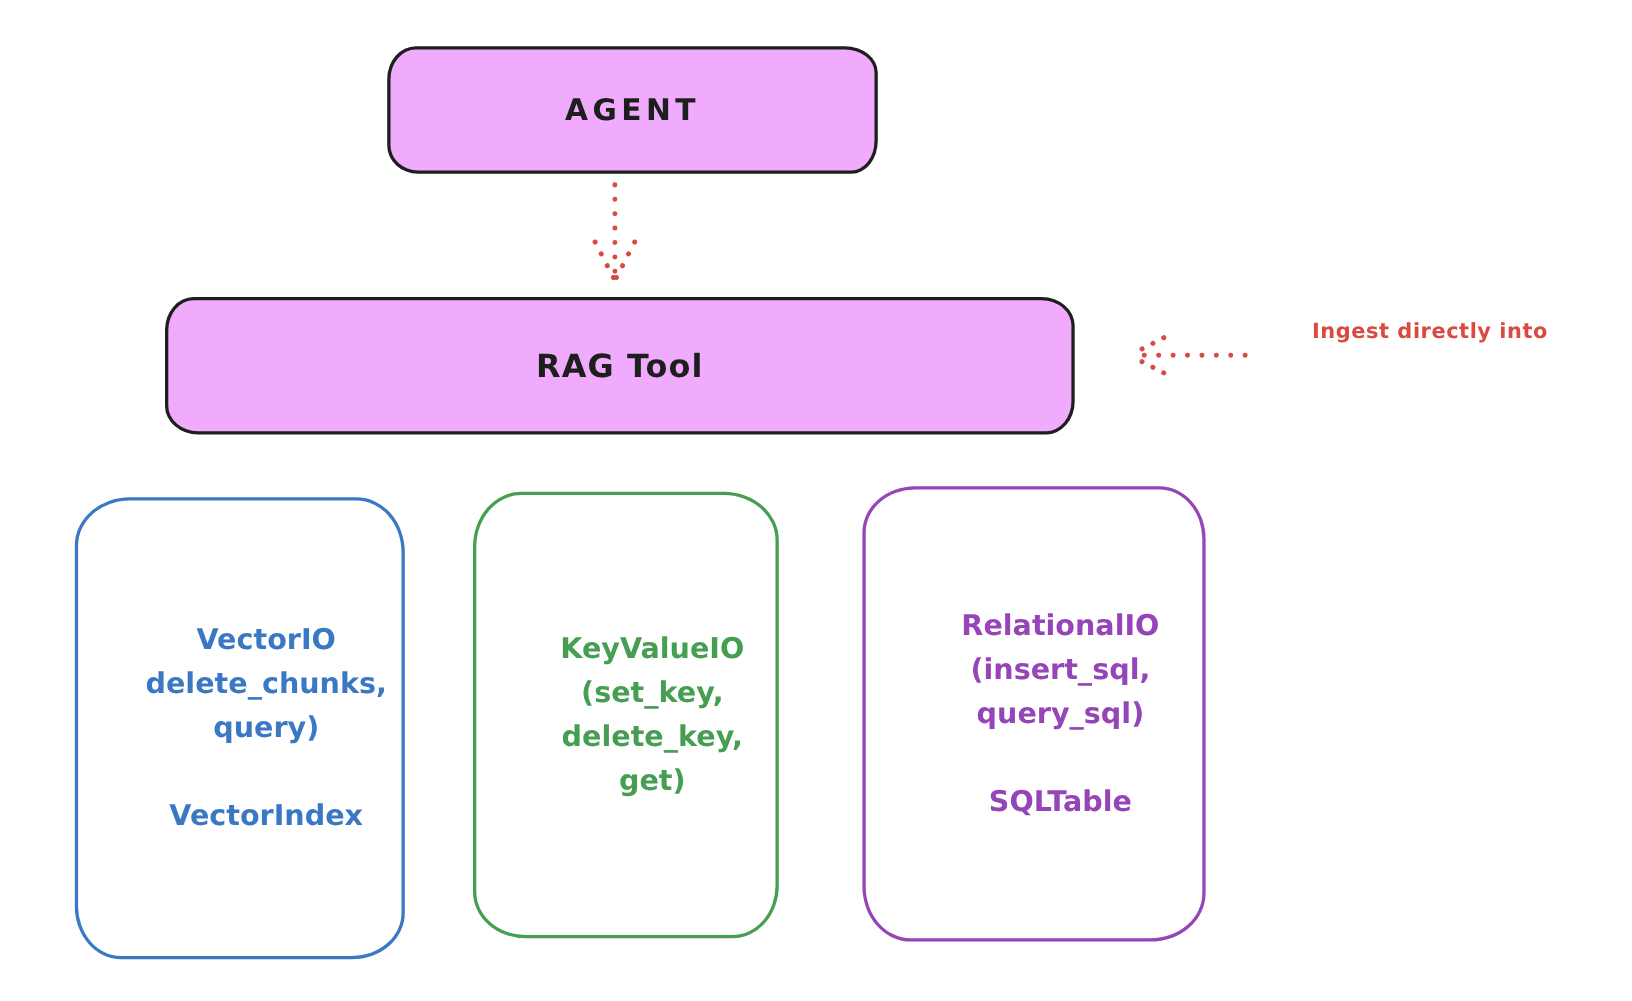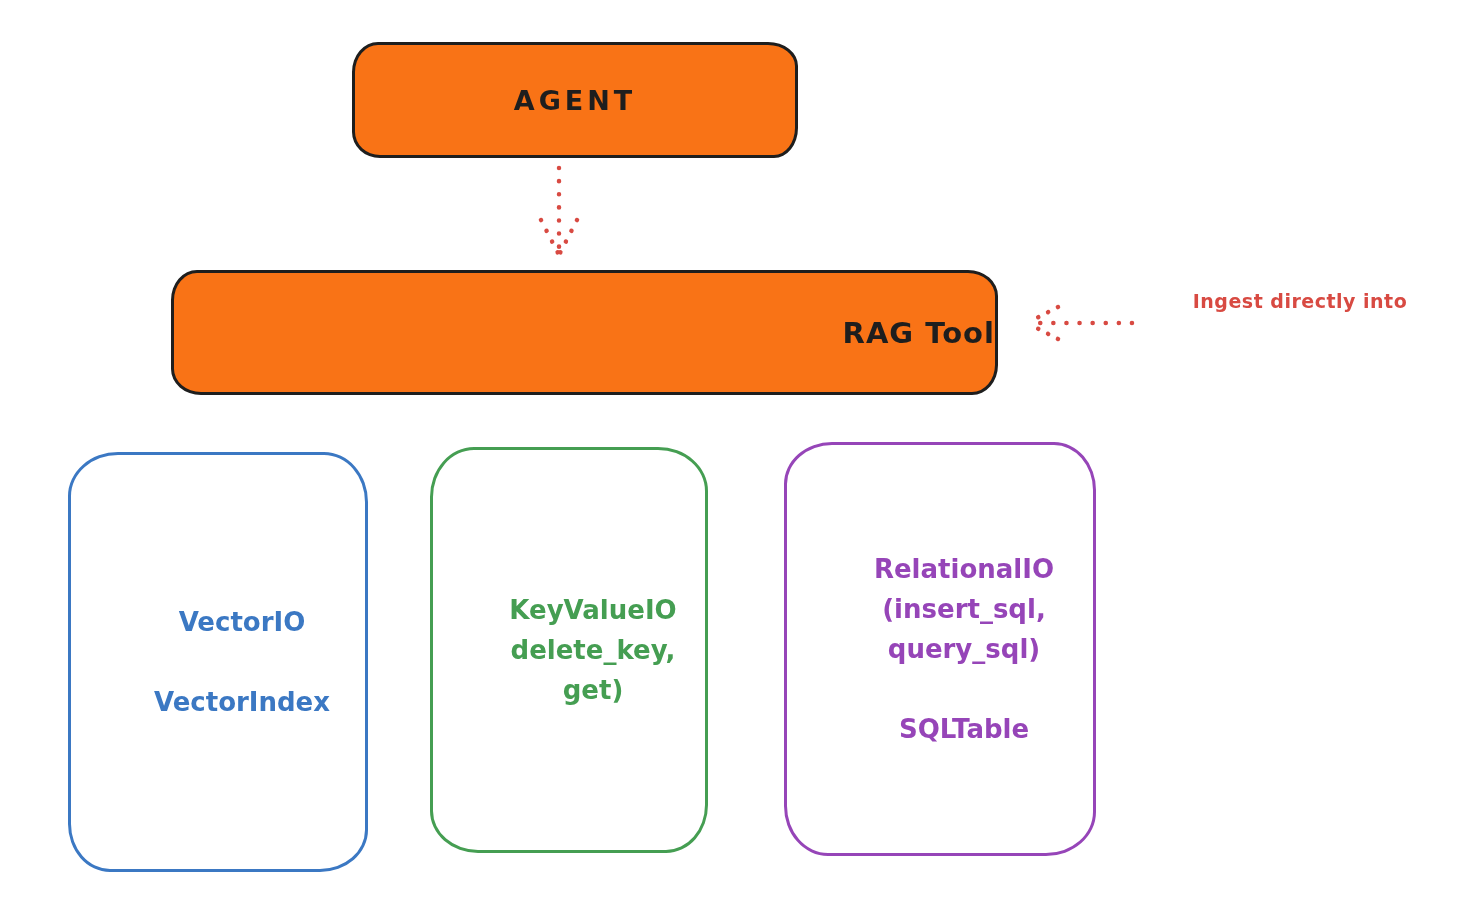--- a/index.html
+++ b/index.html
@@ -6,35 +6,35 @@
   * { margin: 0; padding: 0; box-sizing: border-box; }
   html, body { background: #ffffff; }
   body {
     width: 1484px; height: 910px;
     font-family: "DejaVu Sans", "Liberation Sans", sans-serif;
     color: #1e1e1e;
   }
   .canvas { position: relative; width: 1484px; height: 910px; overflow: hidden; background: #ffffff; }
 
   .node {
-    position: absolute; background: #f97316;
+    position: absolute; background: #f0abfc;
     display: flex; align-items: center; justify-content: center;
     text-align: center;
   }
   .node-agent {
     left: 352px; top: 42px; width: 446px; height: 116px;
     border: 3.5px solid #1e1e1e;
     border-radius: 26px 30px 24px 28px / 30px 24px 30px 26px;
     font-size: 27px; font-weight: 700; letter-spacing: 4px;
   }
   .node-rag {
-    left: 171px; top: 270px; width: 827px; height: 125px;
+    left: 150px; top: 270px; width: 827px; height: 125px;
     border: 3.5px solid #1e1e1e;
     border-radius: 26px 30px 26px 30px / 30px 26px 30px 26px;
-    font-size: 29px; font-weight: 600; letter-spacing: 1px; justify-content: flex-end;
+    font-size: 29px; font-weight: 600; letter-spacing: 1px;
   }
 
   .card {
     position: absolute; background: #ffffff;
     border-style: solid; border-width: 3.5px;
     display: flex; flex-direction: column; align-items: center; justify-content: center;
     text-align: center;
     font-size: 26px; font-weight: 700; line-height: 40px; padding-left: 48px;
   }
   .card-blue {
@@ -92,27 +92,30 @@
     </g>
   </svg>
 
   <div class="annotation">
     <div>Ingest directly into</div>
   </div>
 
   <div class="card card-blue">
     <div>
       <div>VectorIO</div>
+      <div>delete_chunks,</div>
+      <div>query)</div>
     </div>
     <div class="index-label">VectorIndex</div>
   </div>
 
   <div class="card card-green">
     <div>
       <div>KeyValueIO</div>
+      <div>(set_key,</div>
       <div>delete_key, get)</div>
     </div>
   </div>
 
   <div class="card card-purple">
     <div>
       <div>RelationalIO</div>
       <div>(insert_sql,</div>
       <div>query_sql)</div>
     </div>

